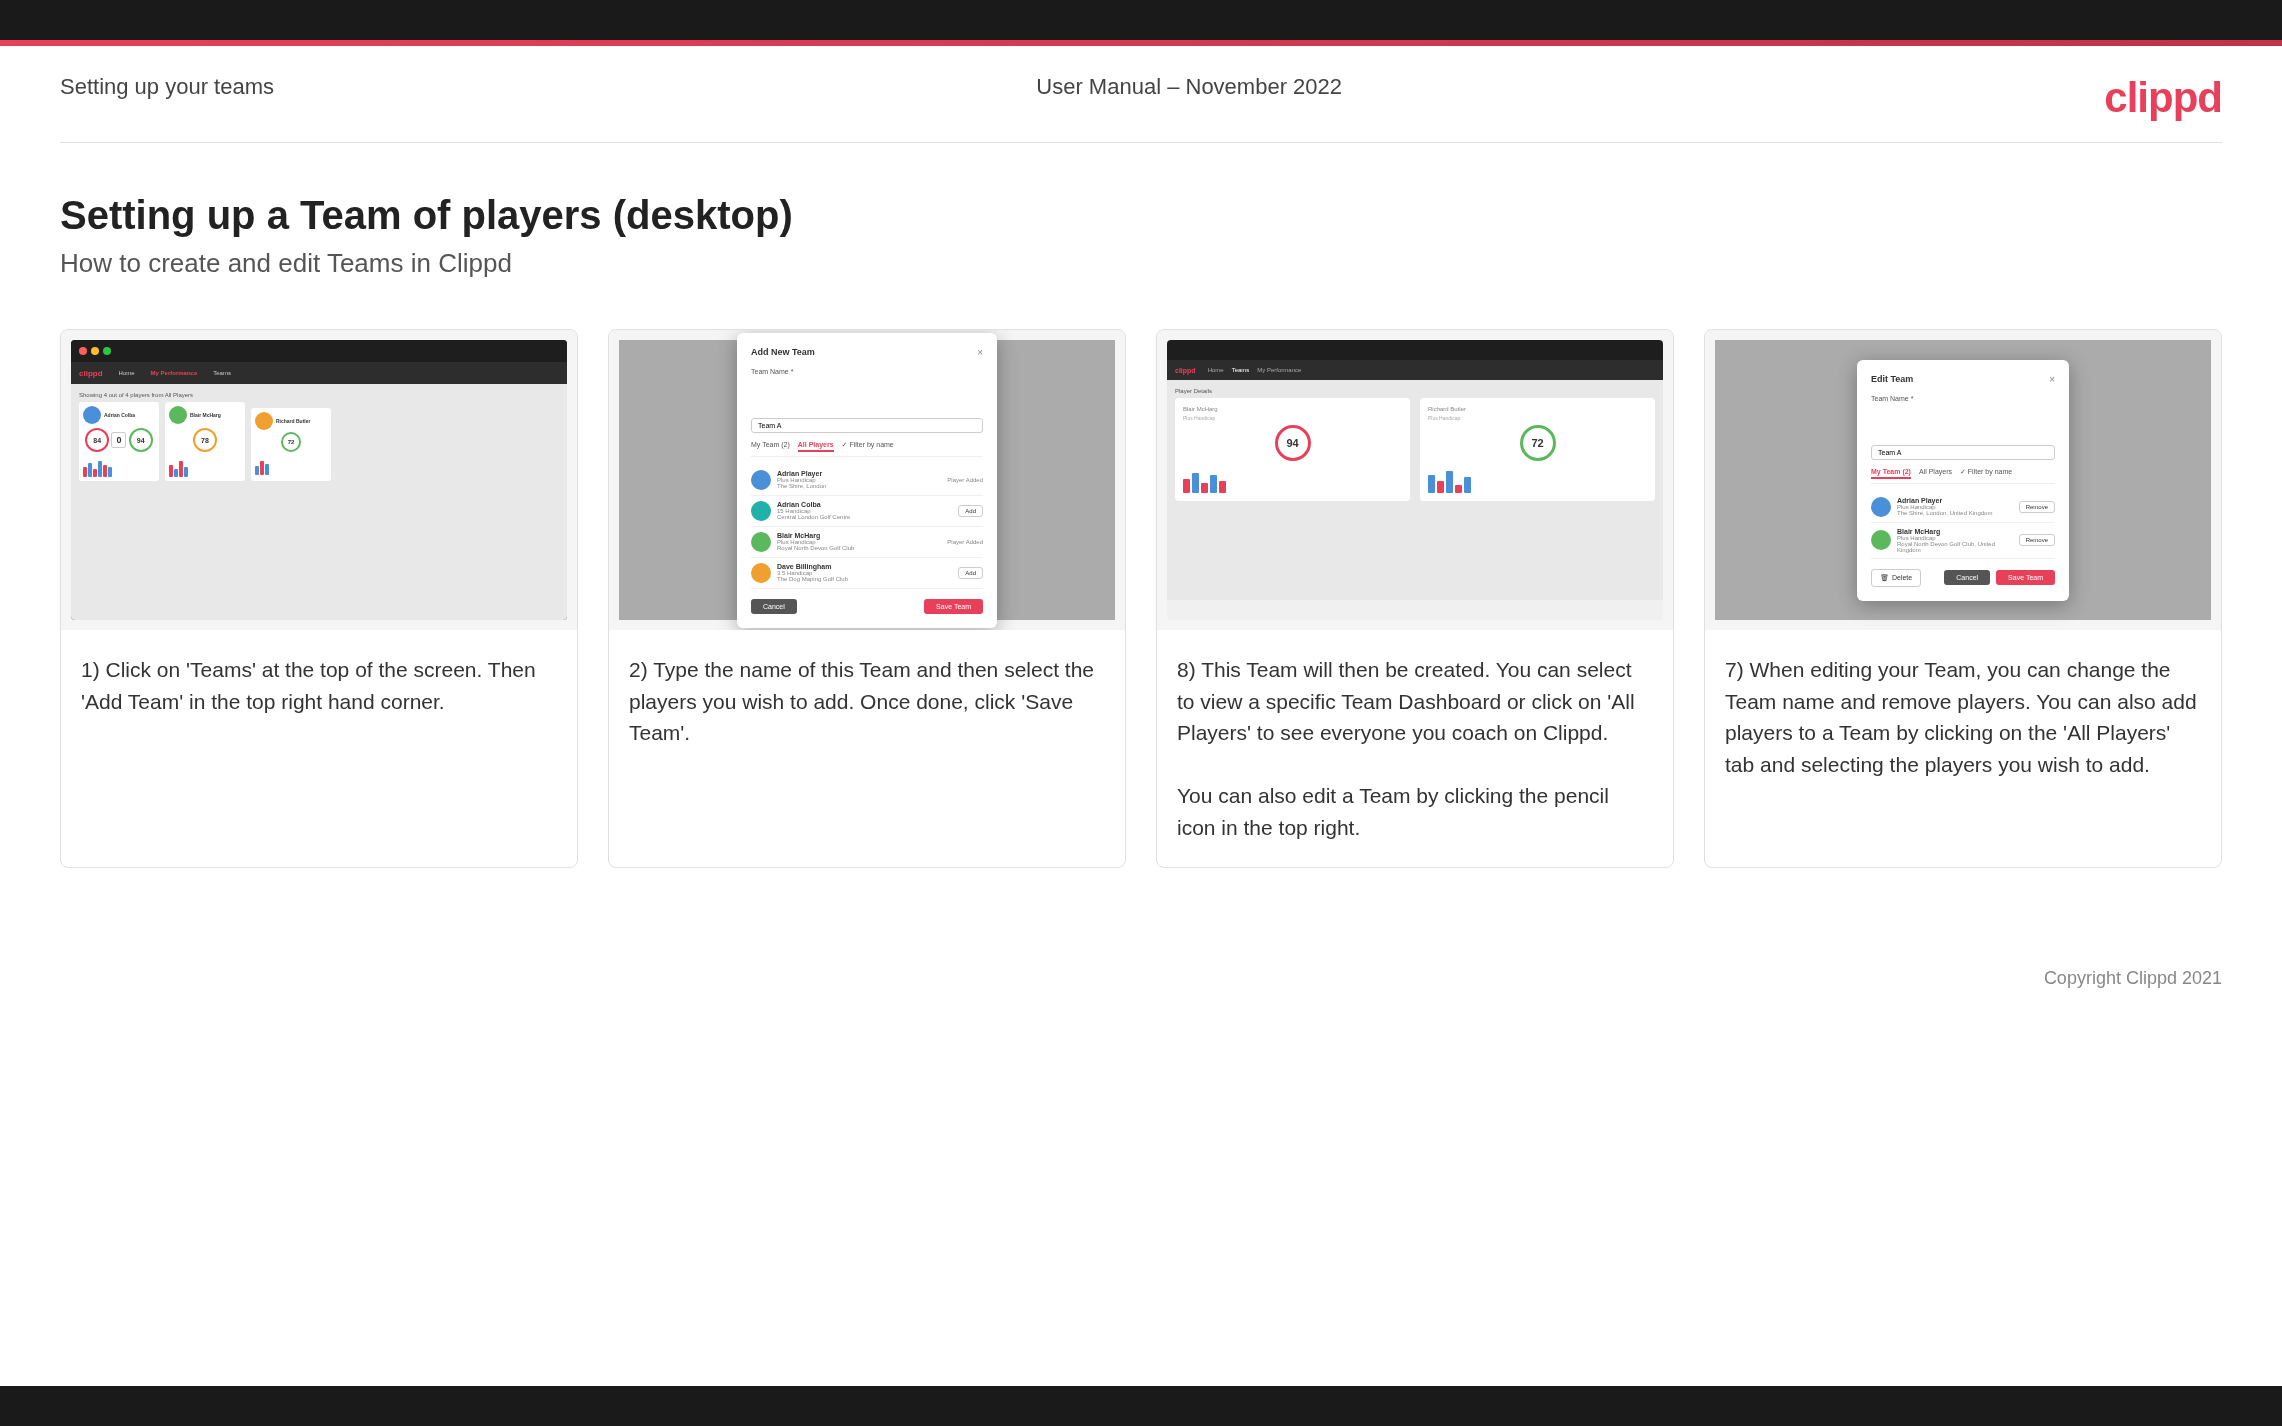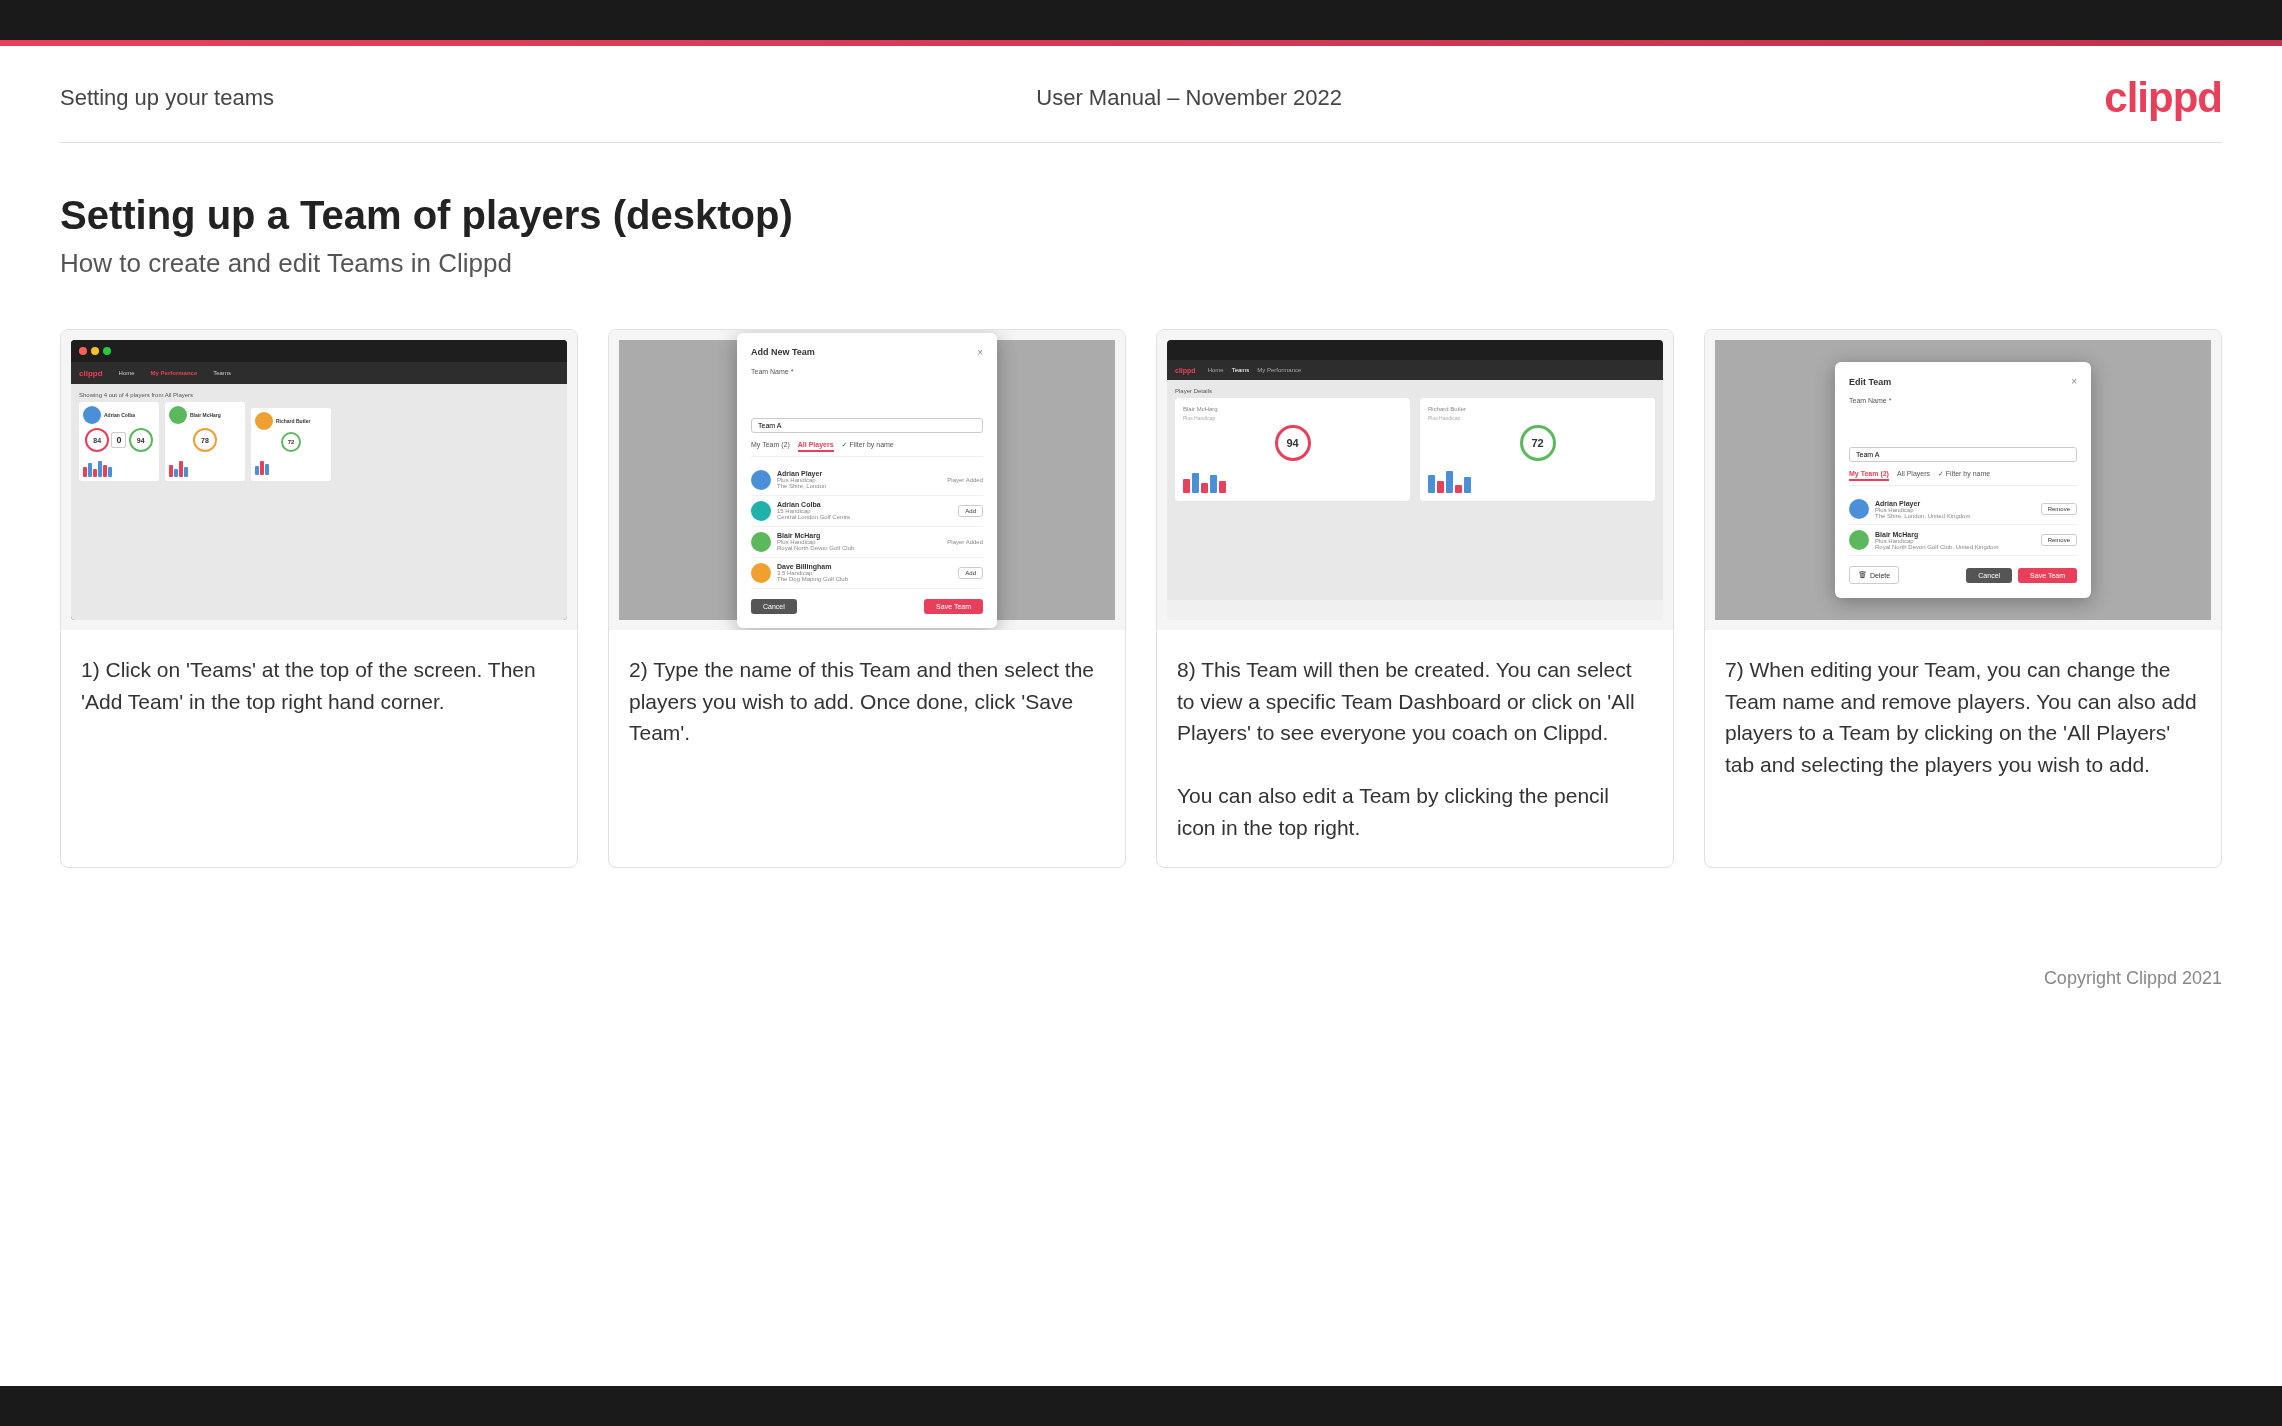--- a/index.html
+++ b/index.html
@@ -21,21 +21,20 @@
     
     .accent-line {
       height: 6px;
       background: linear-gradient(to right, #e8405a, #c0334a);
       width: 100%;
     }
 
     
     .header {
       display: flex;
-      align-items: center;
       justify-content: space-between;
       padding: 28px 60px 20px 60px;
     }
 
     .header-left {
       font-size: 22px;
       color: #444;
     }
 
     .header-center {
@@ -294,21 +293,21 @@
     .ss4 {
       background: rgba(0,0,0,0.3);
       height: 100%;
       display: flex;
       align-items: center;
       justify-content: center;
     }
     .edit-dialog {
       background: #fff;
       border-radius: 6px;
-      width: 256px;
+      width: 212px;
       padding: 14px;
       box-shadow: 0 4px 20px rgba(0,0,0,0.3);
     }
     .edit-player-row {
       display: flex;
       align-items: center;
       gap: 6px;
       padding: 5px 0;
       border-bottom: 1px solid #f0f0f0;
     }

